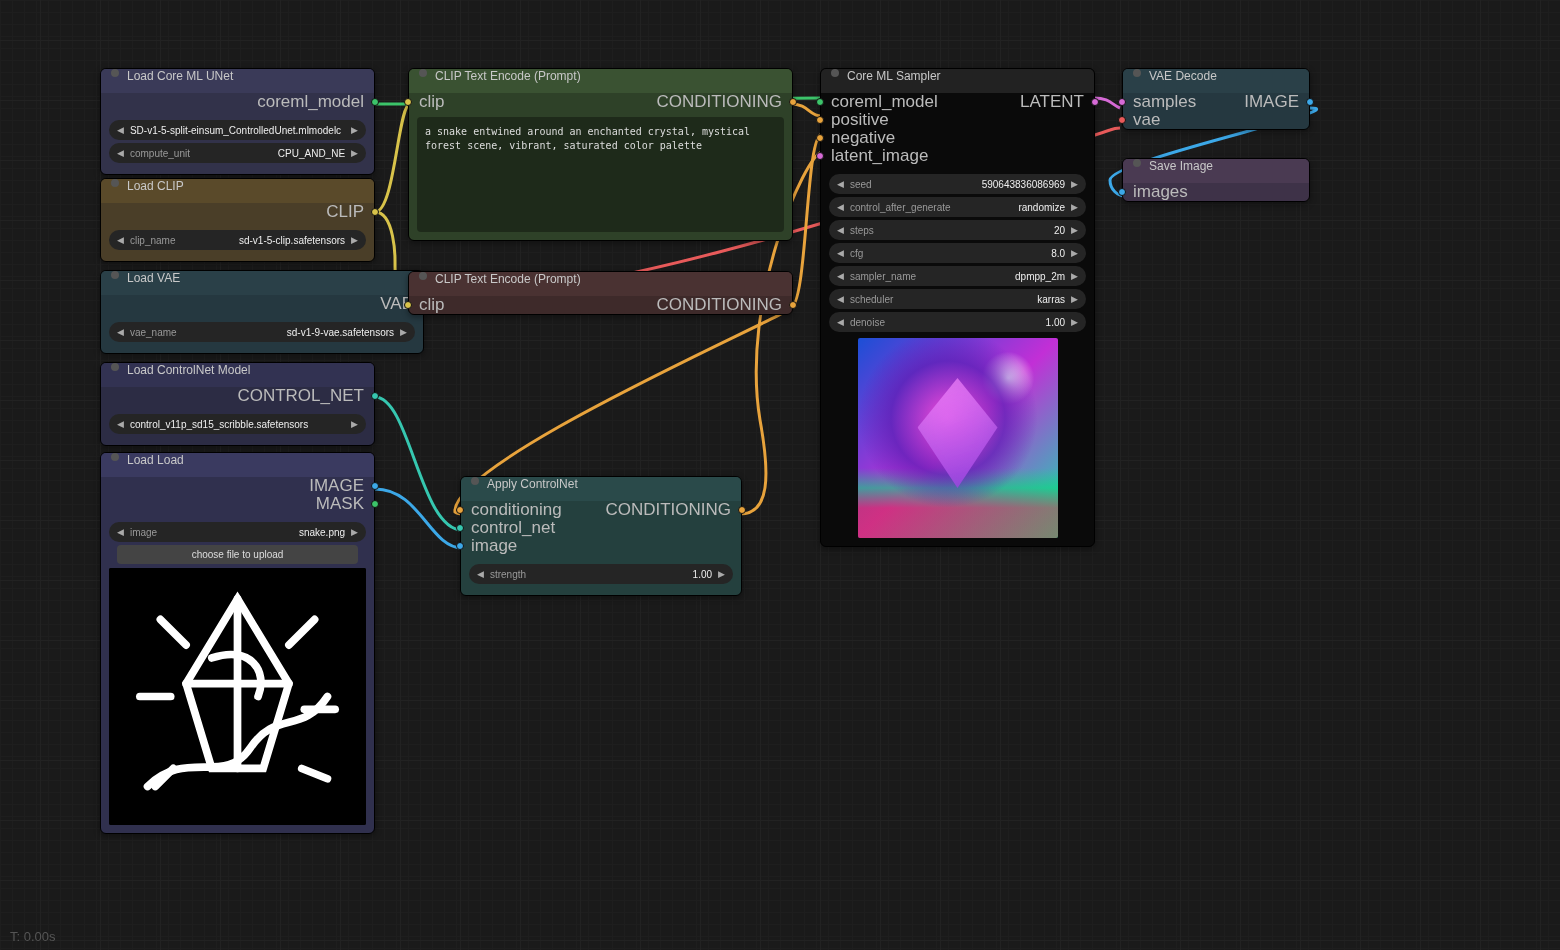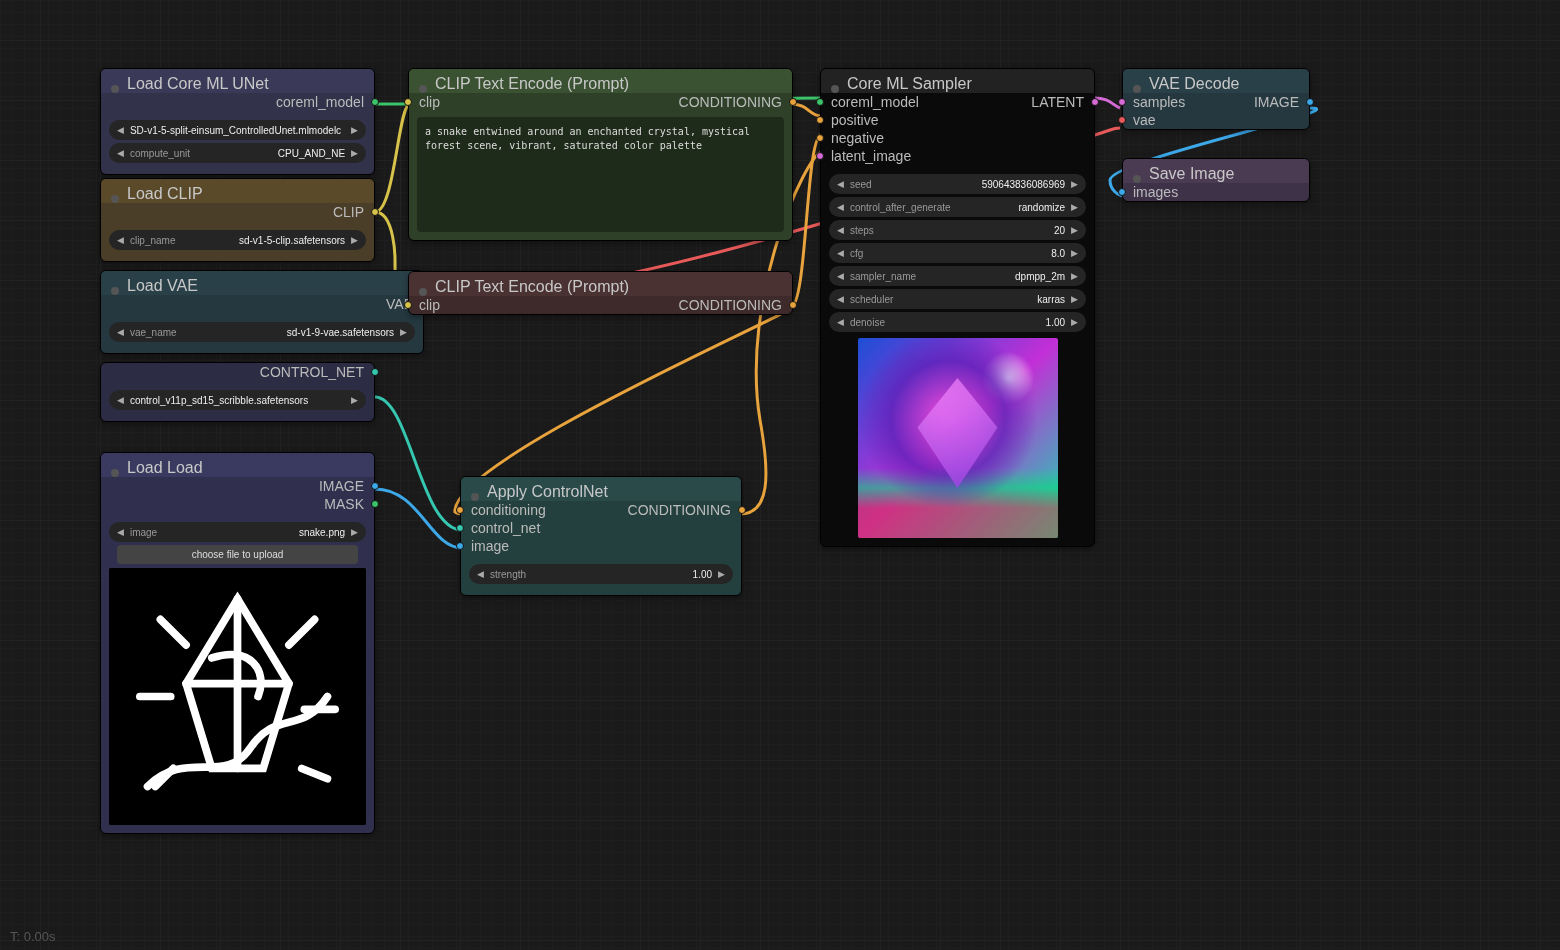--- a/index.html
+++ b/index.html
@@ -1,24 +1,24 @@
 <!DOCTYPE html>
 <html><head>
 <meta charset="utf-8">
 <style>
 *{box-sizing:border-box;margin:0;padding:0}
 body{background:#1a1a1a;font-family:-apple-system,BlinkMacSystemFont,Segoe UI,sans-serif;font-size:11px;color:#ccc;overflow:hidden;position:relative;width:1560px;height:950px}
 .grid{position:absolute;inset:0;background-image:linear-gradient(#222 1px,transparent 1px),linear-gradient(90deg,#222 1px,transparent 1px);background-size:60px 60px;background-position:-20px -20px}
 .grid2{position:absolute;inset:0;background-image:linear-gradient(#1e1e1e 1px,transparent 1px),linear-gradient(90deg,#1e1e1e 1px,transparent 1px);background-size:12px 12px}
 .canvas{position:absolute;inset:0}
 .node{position:absolute;border-radius:6px;background:#2a2a32;border:1px solid #000;box-shadow:0 2px 6px rgba(0,0,0,.4);overflow:visible}
-.node-header{height:24px;display:flex;align-items:flex-end;padding:0 10px;border-radius:5px 5px 0 0;font-size:16px;color:#c8c8c8;gap:8px}
+.node-header{height:24px;display:flex;align-items:flex-start;padding:0 10px;border-radius:5px 5px 0 0;font-size:12px;color:#c8c8c8;gap:8px}
 .node-header .dot{width:8px;height:8px;border-radius:50%;background:#555}
 .node-body{padding:6px 8px 8px}
-.io-row{position:relative;height:18px;display:flex;align-items:center;font-size:14px;color:#bbb}
+.io-row{position:relative;height:18px;display:flex;align-items:center;font-size:17px;color:#bbb}
 .io-label-l{position:absolute;left:10px}
 .io-label-r{position:absolute;right:10px}
 .port{position:absolute;width:8px;height:8px;border-radius:50%;top:50%;transform:translateY(-50%);border:1px solid #111}
 .port.l{left:-5px}
 .port.r{right:-5px}
 .widget{background:#333;border-radius:10px;height:20px;display:flex;align-items:center;padding:0 8px;margin:3px 0;font-size:10px;color:#ccc;position:relative}
 .widget .arr-l,.widget .arr-r{color:#aaa;font-size:9px;cursor:pointer}
 .widget .arr-l{margin-right:6px}
 .widget .arr-r{margin-left:6px}
 .widget .wname{flex:1;color:#999}
@@ -142,20 +142,24 @@
     <div class="widget dark">
           <span class="arr-l">◀</span>
           <span class="wname">vae_name</span>
           <span class="wval">sd-v1-9-vae.safetensors</span>
           <span class="arr-r">▶</span>
         </div>
   </div>
 </div>
 
 <div class="node th-cn" style="left:100px;top:362px;width:275px">
+  <div class="node-header">
+        <span class="dot"></span>
+        <span>Load ControlNet Model</span>
+      </div>
   <div class="io-row">
         <span class="io-label-r">CONTROL_NET</span>
         <span class="port r" style="background:#36c7b0"></span>
       </div>
   <div class="node-body">
     <div class="widget dark">
           <span class="arr-l">◀</span>
           <span class="wval" style="flex:1;text-align:left;overflow:hidden;white-space:nowrap">control_v11p_sd15_scribble.safetensors</span>
           <span class="arr-r">▶</span>
         </div>

